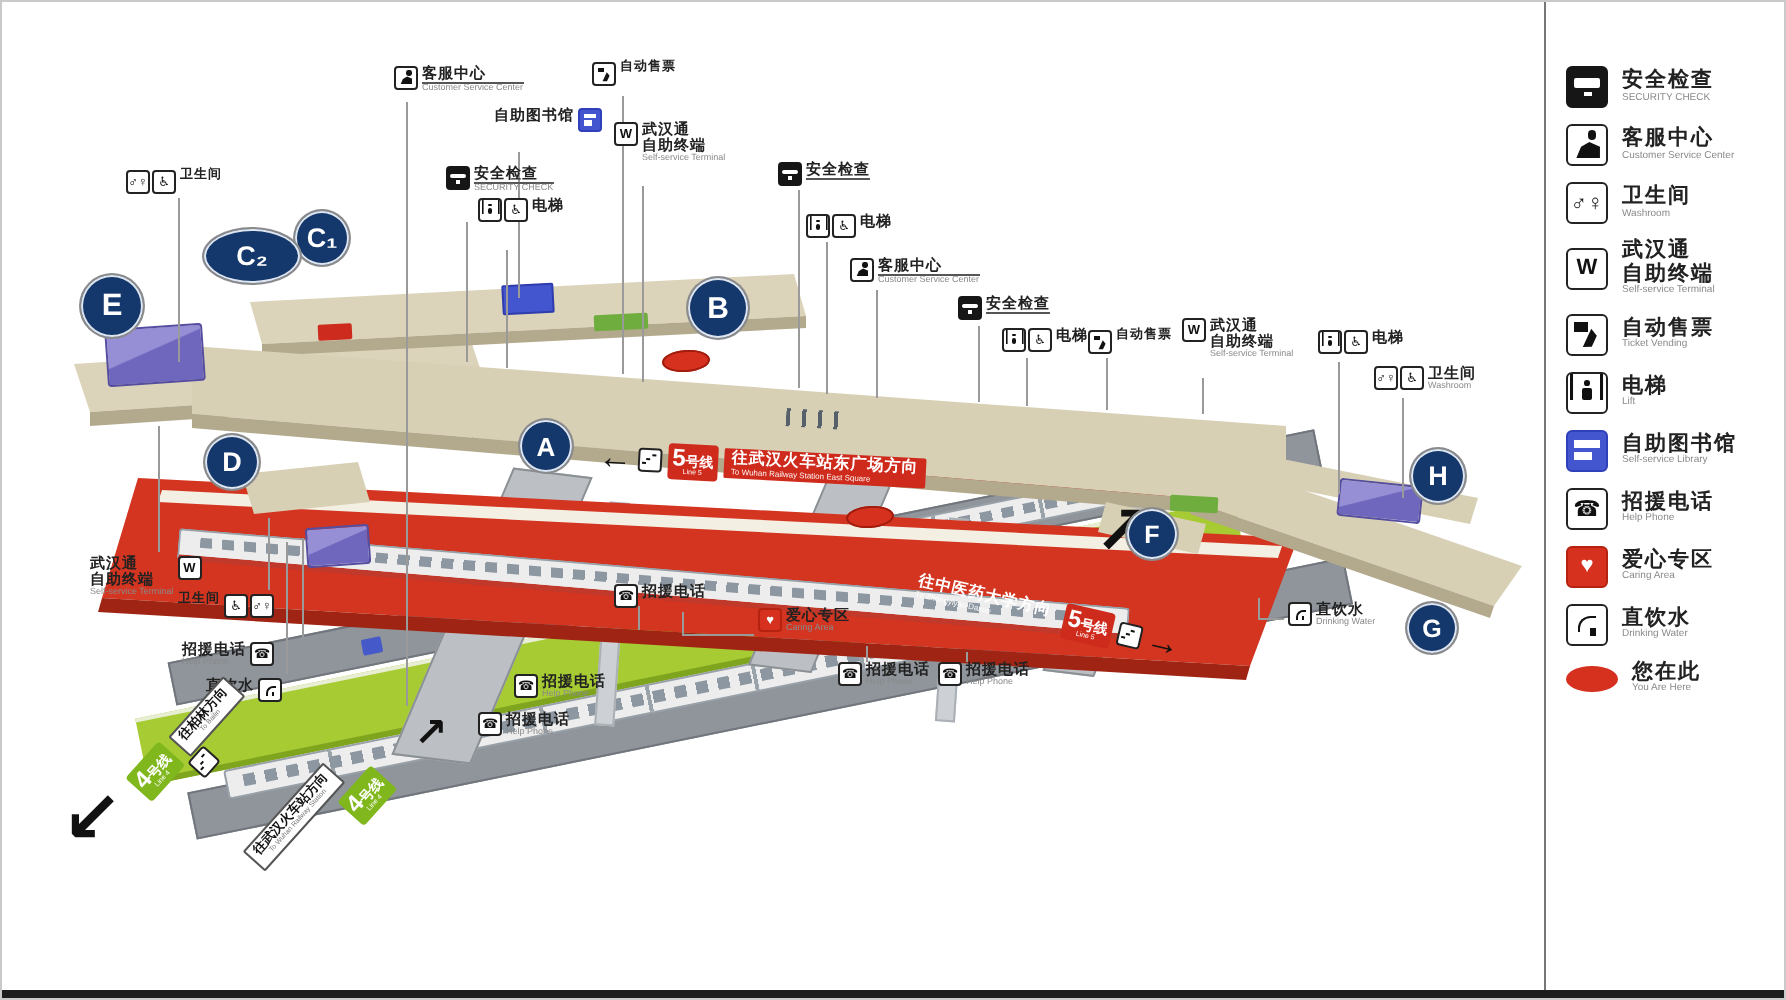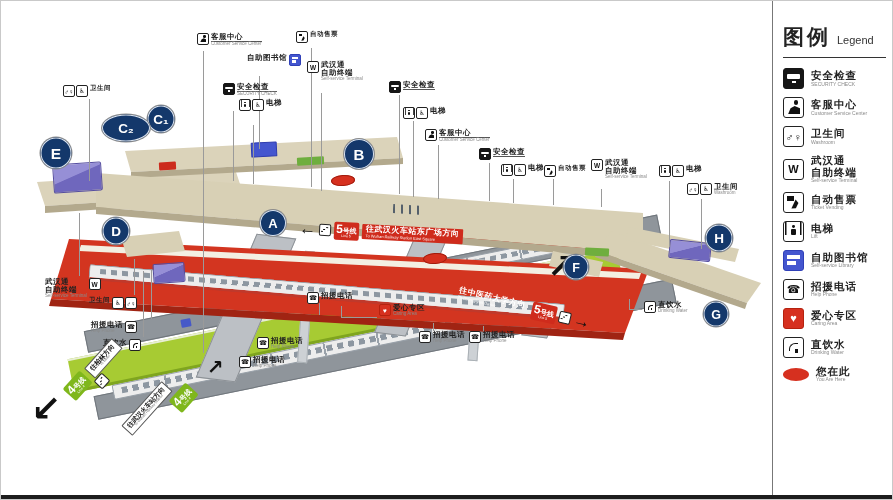--- a/index.html
+++ b/index.html
@@ -520,24 +520,20 @@
       </div>
       <div class="entrance" style="left: 718px; top: 237px; height: 27px; width: 27px; font-size: 13.5px;">
         <span>H</span>
       </div>
 
     <div class="marker-here" style="left: 330px; top: 174px;"></div>
       <div class="marker-here" style="left: 422px; top: 252px;"></div>
   </div>
 
   <div class="legend">
-    <div class="lg-head">
-      <span class="lg-title">图例</span>
-      <span class="lg-sub">Legend</span>
-    </div>
     <div class="lg-items">
       <div class="lg-item">
           <span class="ic ic-security"></span>
           <span class="lg-txt">
             <span class="lg-zh" style="display:block">安全检查</span>
 
             <span class="lg-en" style="display:block">SECURITY CHECK</span>
           </span>
         </div>
         <div class="lg-item">

